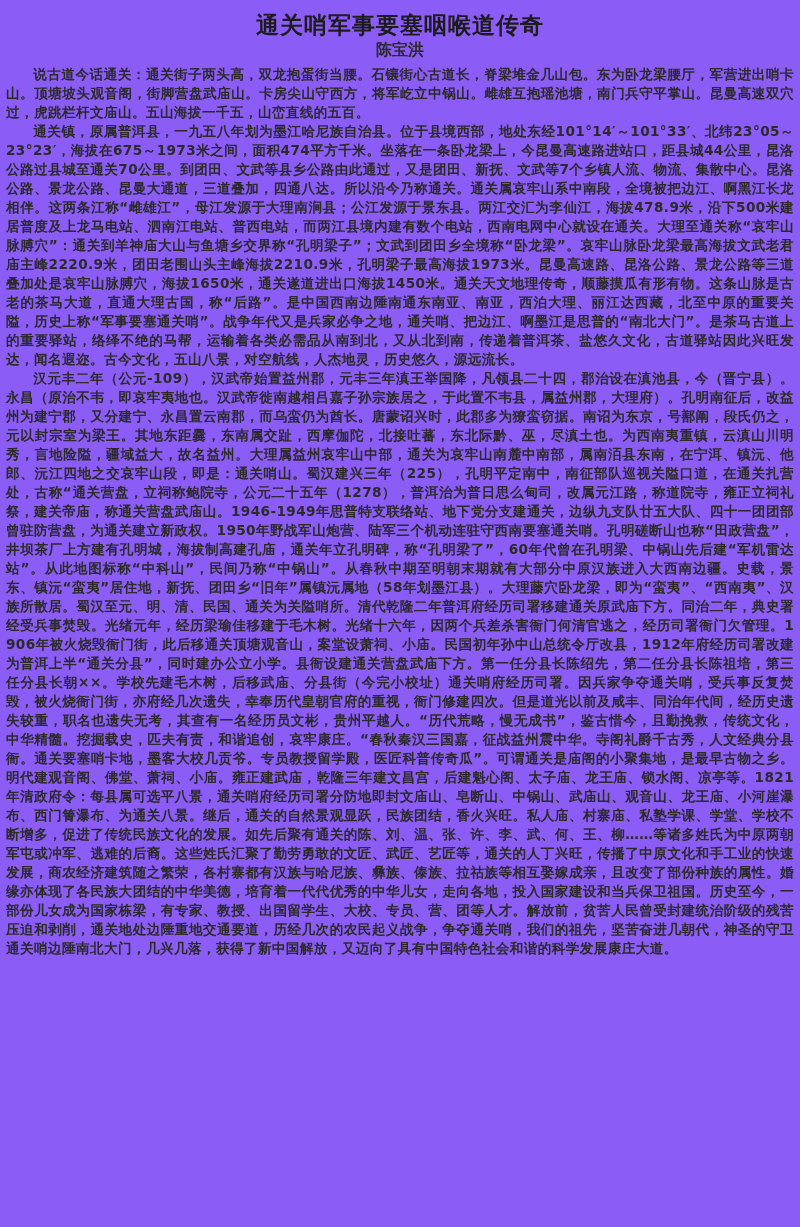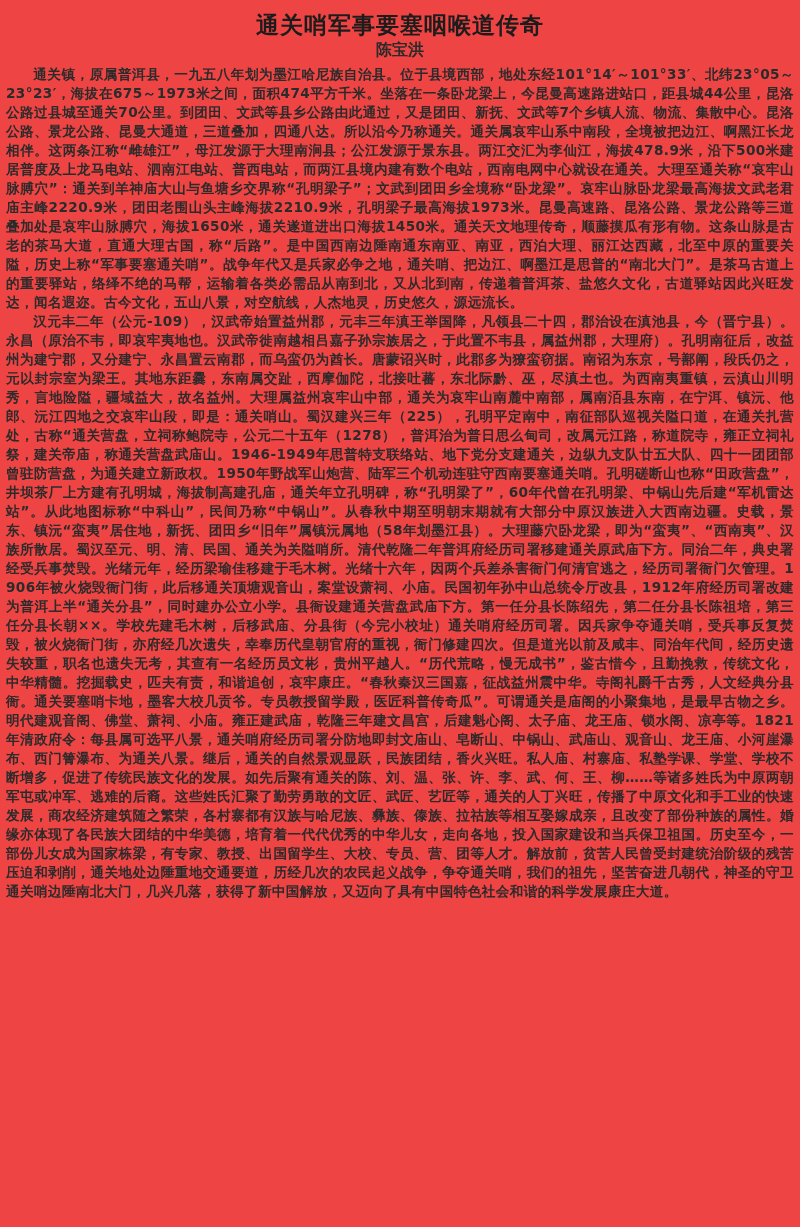--- a/index.html
+++ b/index.html
@@ -12,21 +12,21 @@
     background: #f3f3f1;
     font-family: "DejaVu Sans", "Liberation Sans", sans-serif;
     color: #252525;
     overflow: hidden;
   }
   .page {
     box-sizing: border-box;
     width: 800px;
     height: 1227px;
     padding: 10px 6px 4px 6px;
-    background: #ef4444;
+    background: #8b5cf6;
   }
   .doc-title {
     margin: 0;
     text-align: center;
     font-size: 23px;
     font-weight: bold;
     letter-spacing: 1px;
     line-height: 30px;
     color: #1c1c1c;
   }
@@ -51,16 +51,17 @@
     word-break: break-all;
   }
 </style>
 </head>
 <body>
 
 <div class="page">
   <h1 class="doc-title">通关哨军事要塞咽喉道传奇</h1>
   <div class="doc-author">陈宝洪</div>
   <div class="doc-body">
+    <p>说古道今话通关：通关街子两头高，双龙抱蛋街当腰。石镶街心古道长，脊梁堆金几山包。东为卧龙梁腰厅，军营进出哨卡山。顶塘坡头观音阁，街脚营盘武庙山。卡房尖山守西方，将军屹立中锅山。雌雄互抱瑶池塘，南门兵守平掌山。昆曼高速双穴过，虎跳栏杆文庙山。五山海拔一千五，山峦直线的五百。</p>
     <p>通关镇，原属普洱县，一九五八年划为墨江哈尼族自治县。位于县境西部，地处东经101°14′～101°33′、北纬23°05～23°23′，海拔在675～1973米之间，面积474平方千米。坐落在一条卧龙梁上，今昆曼高速路进站口，距县城44公里，昆洛公路过县城至通关70公里。到团田、文武等县乡公路由此通过，又是团田、新抚、文武等7个乡镇人流、物流、集散中心。昆洛公路、景龙公路、昆曼大通道，三道叠加，四通八达。所以沿今乃称通关。通关属哀牢山系中南段，全境被把边江、啊黑江长龙相伴。这两条江称“雌雄江”，母江发源于大理南涧县；公江发源于景东县。两江交汇为李仙江，海拔478.9米，沿下500米建居普度及上龙马电站、泗南江电站、普西电站，而两江县境内建有数个电站，西南电网中心就设在通关。大理至通关称“哀牢山脉膊穴”：通关到羊神庙大山与鱼塘乡交界称“孔明梁子”；文武到团田乡全境称“卧龙梁”。哀牢山脉卧龙梁最高海拔文武老君庙主峰2220.9米，团田老围山头主峰海拔2210.9米，孔明梁子最高海拔1973米。昆曼高速路、昆洛公路、景龙公路等三道叠加处是哀牢山脉膊穴，海拔1650米，通关遂道进出口海拔1450米。通关天文地理传奇，顺藤摸瓜有形有物。这条山脉是古老的茶马大道，直通大理古国，称“后路”。是中国西南边陲南通东南亚、南亚，西泊大理、丽江达西藏，北至中原的重要关隘，历史上称“军事要塞通关哨”。战争年代又是兵家必争之地，通关哨、把边江、啊墨江是思普的“南北大门”。是茶马古道上的重要驿站，络绎不绝的马帮，运输着各类必需品从南到北，又从北到南，传递着普洱茶、盐悠久文化，古道驿站因此兴旺发达，闻名遐迩。古今文化，五山八景，对空航线，人杰地灵，历史悠久，源远流长。</p>
     <p>汉元丰二年（公元-109），汉武帝始置益州郡，元丰三年滇王举国降，凡领县二十四，郡治设在滇池县，今（晋宁县）。永昌（原治不韦，即哀牢夷地也。汉武帝徙南越相吕嘉子孙宗族居之，于此置不韦县，属益州郡，大理府）。孔明南征后，改益州为建宁郡，又分建宁、永昌置云南郡，而乌蛮仍为酋长。唐蒙诏兴时，此郡多为獠蛮窃据。南诏为东京，号鄯阐，段氏仍之，元以封宗室为梁王。其地东距爨，东南属交趾，西摩伽陀，北接吐蕃，东北际黔、巫，尽滇土也。为西南夷重镇，云滇山川明秀，言地险隘，疆域益大，故名益州。大理属益州哀牢山中部，通关为哀牢山南麓中南部，属南洦县东南，在宁洱、镇沅、他郎、沅江四地之交哀牢山段，即是：通关哨山。蜀汉建兴三年（225），孔明平定南中，南征部队巡视关隘口道，在通关扎营处，古称“通关营盘，立祠称鲍院寺，公元二十五年（1278），普洱治为普日思么甸司，改属元江路，称道院寺，雍正立祠礼祭，建关帝庙，称通关营盘武庙山。1946-1949年思普特支联络站、地下党分支建通关，边纵九支队廿五大队、四十一团团部曾驻防营盘，为通关建立新政权。1950年野战军山炮营、陆军三个机动连驻守西南要塞通关哨。孔明磋断山也称“田政营盘”，井坝茶厂上方建有孔明城，海拔制高建孔庙，通关年立孔明碑，称“孔明梁了”，60年代曾在孔明梁、中锅山先后建“军机雷达站”。从此地图标称“中科山”，民间乃称“中锅山”。从春秋中期至明朝末期就有大部分中原汉族进入大西南边疆。史载，景东、镇沅“蛮夷”居住地，新抚、团田乡“旧年”属镇沅属地（58年划墨江县）。大理藤穴卧龙梁，即为“蛮夷”、“西南夷”、汉族所散居。蜀汉至元、明、清、民国、通关为关隘哨所。清代乾隆二年普洱府经历司署移建通关原武庙下方。同治二年，典史署经受兵事焚毁。光绪元年，经历梁瑜佳移建于毛木树。光绪十六年，因两个兵差杀害衙门何清官逃之，经历司署衙门欠管理。1906年被火烧毁衙门街，此后移通关顶塘观音山，案堂设萧祠、小庙。民国初年孙中山总统令厅改县，1912年府经历司署改建为普洱上半“通关分县”，同时建办公立小学。县衙设建通关营盘武庙下方。第一任分县长陈绍先，第二任分县长陈祖培，第三任分县长朝××。学校先建毛木树，后移武庙、分县街（今完小校址）通关哨府经历司署。因兵家争夺通关哨，受兵事反复焚毁，被火烧衙门街，亦府经几次遗失，幸奉历代皇朝官府的重视，衙门修建四次。但是道光以前及咸丰、同治年代间，经历史遗失较重，职名也遗失无考，其查有一名经历员文彬，贵州平越人。“历代荒略，慢无成书”，鉴古惜今，且勤挽救，传统文化，中华精髓。挖掘载史，匹夫有责，和谐追创，哀牢康庄。“春秋秦汉三国嘉，征战益州震中华。寺阁礼爵千古秀，人文经典分县衙。通关要塞哨卡地，墨客大校几贡爷。专员教授留学殿，医匠科普传奇瓜”。可谓通关是庙阁的小聚集地，是最早古物之乡。明代建观音阁、佛堂、萧祠、小庙。雍正建武庙，乾隆三年建文昌宫，后建魁心阁、太子庙、龙王庙、锁水阁、凉亭等。1821年清政府令：每县属可选平八景，通关哨府经历司署分防地即封文庙山、皂断山、中锅山、武庙山、观音山、龙王庙、小河崖瀑布、西门箐瀑布、为通关八景。继后，通关的自然景观显跃，民族团结，香火兴旺。私人庙、村寨庙、私塾学课、学堂、学校不断增多，促进了传统民族文化的发展。如先后聚有通关的陈、刘、温、张、许、李、武、何、王、柳……等诸多姓氏为中原两朝军屯或冲军、逃难的后裔。这些姓氏汇聚了勤劳勇敢的文匠、武匠、艺匠等，通关的人丁兴旺，传播了中原文化和手工业的快速发展，商农经济建筑随之繁荣，各村寨都有汉族与哈尼族、彝族、傣族、拉祜族等相互娶嫁成亲，且改变了部份种族的属性。婚缘亦体现了各民族大团结的中华美德，培育着一代代优秀的中华儿女，走向各地，投入国家建设和当兵保卫祖国。历史至今，一部份儿女成为国家栋梁，有专家、教授、出国留学生、大校、专员、营、团等人才。解放前，贫苦人民曾受封建统治阶级的残苦压迫和剥削，通关地处边陲重地交通要道，历经几次的农民起义战争，争夺通关哨，我们的祖先，坚苦奋进几朝代，神圣的守卫通关哨边陲南北大门，几兴几落，获得了新中国解放，又迈向了具有中国特色社会和谐的科学发展康庄大道。</p>
   </div>
 </div>
 
 </body></html>

